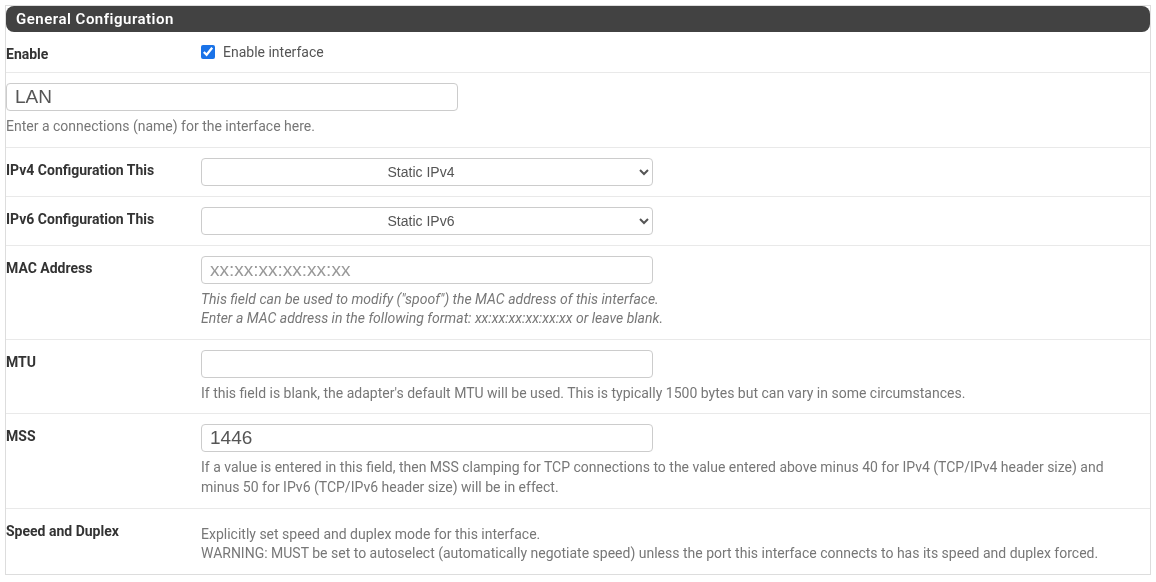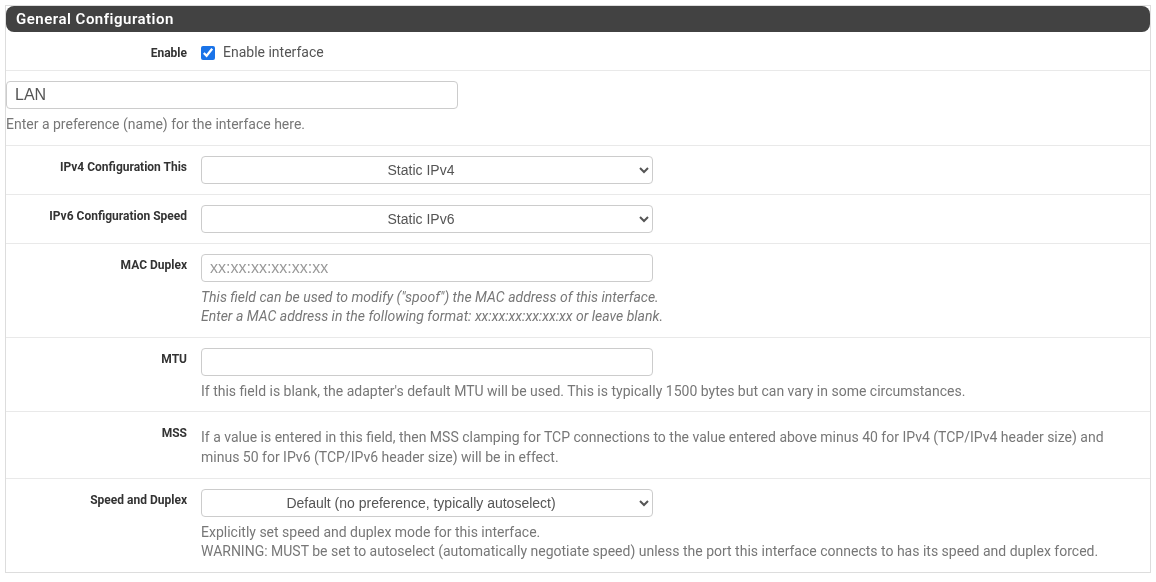--- a/index.html
+++ b/index.html
@@ -24,55 +24,55 @@
       border-radius: 8px;
     }
     .form-row {
       display: flex;
       border-bottom: 1px solid #e9e9e9;
       padding: 10px 0 10px 0;
     }
     .form-row:last-child { border-bottom: none; }
     .form-label {
       width: 195px;
-      text-align: right;
+      text-align: left;
       padding: 4px 14px 0 0;
       font-weight: 700;
       color: #333;
-      font-size: 12px;
+      font-size: 14px;
       flex-shrink: 0;
     }
     .form-label.underlined { text-decoration: underline; }
     .form-control-wrap {
       flex: 1;
       padding-right: 12px;
     }
     .checkbox-wrap {
       display: flex;
-      align-items: flex-end;
+      align-items: center;
       gap: 8px;
       padding-top: 2px;
     }
     input[type="checkbox"] {
       width: 14px;
       height: 14px;
       accent-color: #1a73e8;
       cursor: pointer;
     }
     .checkbox-label {
       color: #555;
       font-size: 14px;
     }
     input[type="text"] {
       width: 452px;
       height: 28px;
       padding: 3px 8px;
       border: 1px solid #ccc;
       border-radius: 4px;
-      font-size: 16px;
+      font-size: 19px;
       color: #555;
       background: #fff;
     }
     input[type="text"]::placeholder { color: #999; }
     select {
       width: 452px;
       height: 28px;
       padding: 2px 6px;
       border: 1px solid #ccc;
       border-radius: 4px;
@@ -102,70 +102,68 @@
       <div class="checkbox-wrap">
         <input type="checkbox" checked="" style="">
         <span class="checkbox-label">Enable interface</span>
       </div>
     </div>
   </div>
 
   <div class="form-row">
     <div class="form-control-wrap">
       <input type="text" value="LAN" style="">
-      <div class="help-text">Enter a preference (name) for the interface here.</div>
+      <div class="help-text">Enter a connections (name) for the interface here.</div>
     </div>
   </div>
 
   <div class="form-row">
     <div class="form-label">IPv4 Configuration This</div>
     <div class="form-control-wrap">
       <select>
         <option>Static IPv4</option>
       </select>
     </div>
   </div>
 
   <div class="form-row">
-    <div class="form-label">IPv6 Configuration Speed</div>
+    <div class="form-label">IPv6 Configuration This</div>
     <div class="form-control-wrap">
       <select>
         <option>Static IPv6</option>
       </select>
     </div>
   </div>
 
   <div class="form-row">
-    <div class="form-label">MAC Duplex</div>
+    <div class="form-label">MAC Address</div>
     <div class="form-control-wrap">
       <input type="text" placeholder="xx:xx:xx:xx:xx:xx" style="">
       <div class="help-text" style="white-space: pre-line; font-style: italic;">This field can be used to modify ("spoof") the MAC address of this interface.
 Enter a MAC address in the following format: xx:xx:xx:xx:xx:xx or leave blank.</div>
     </div>
   </div>
 
   <div class="form-row">
     <div class="form-label">MTU</div>
     <div class="form-control-wrap">
       <input type="text" value="" style="">
       <div class="help-text">If this field is blank, the adapter's default MTU will be used. This is typically 1500 bytes but can vary in some circumstances.</div>
     </div>
   </div>
 
   <div class="form-row">
     <div class="form-label">MSS</div>
     <div class="form-control-wrap">
+      <input type="text" value="1446" style="">
       <div class="help-text">If a value is entered in this field, then MSS clamping for TCP connections to the value entered above minus 40 for IPv4 (TCP/IPv4 header size) and minus 50 for IPv6 (TCP/IPv6 header size) will be in effect.</div>
     </div>
   </div>
 
   <div class="form-row">
     <div class="form-label">Speed and Duplex</div>
     <div class="form-control-wrap">
-      <select>
-        <option>Default (no preference, typically autoselect)</option>
-      </select>
       <div class="help-text" style="white-space: pre-line;">Explicitly set speed and duplex mode for this interface.
 WARNING: MUST be set to autoselect (automatically negotiate speed) unless the port this interface connects to has its speed and duplex forced.</div>
     </div>
   </div>
 
 </div>
 
 </body></html>

